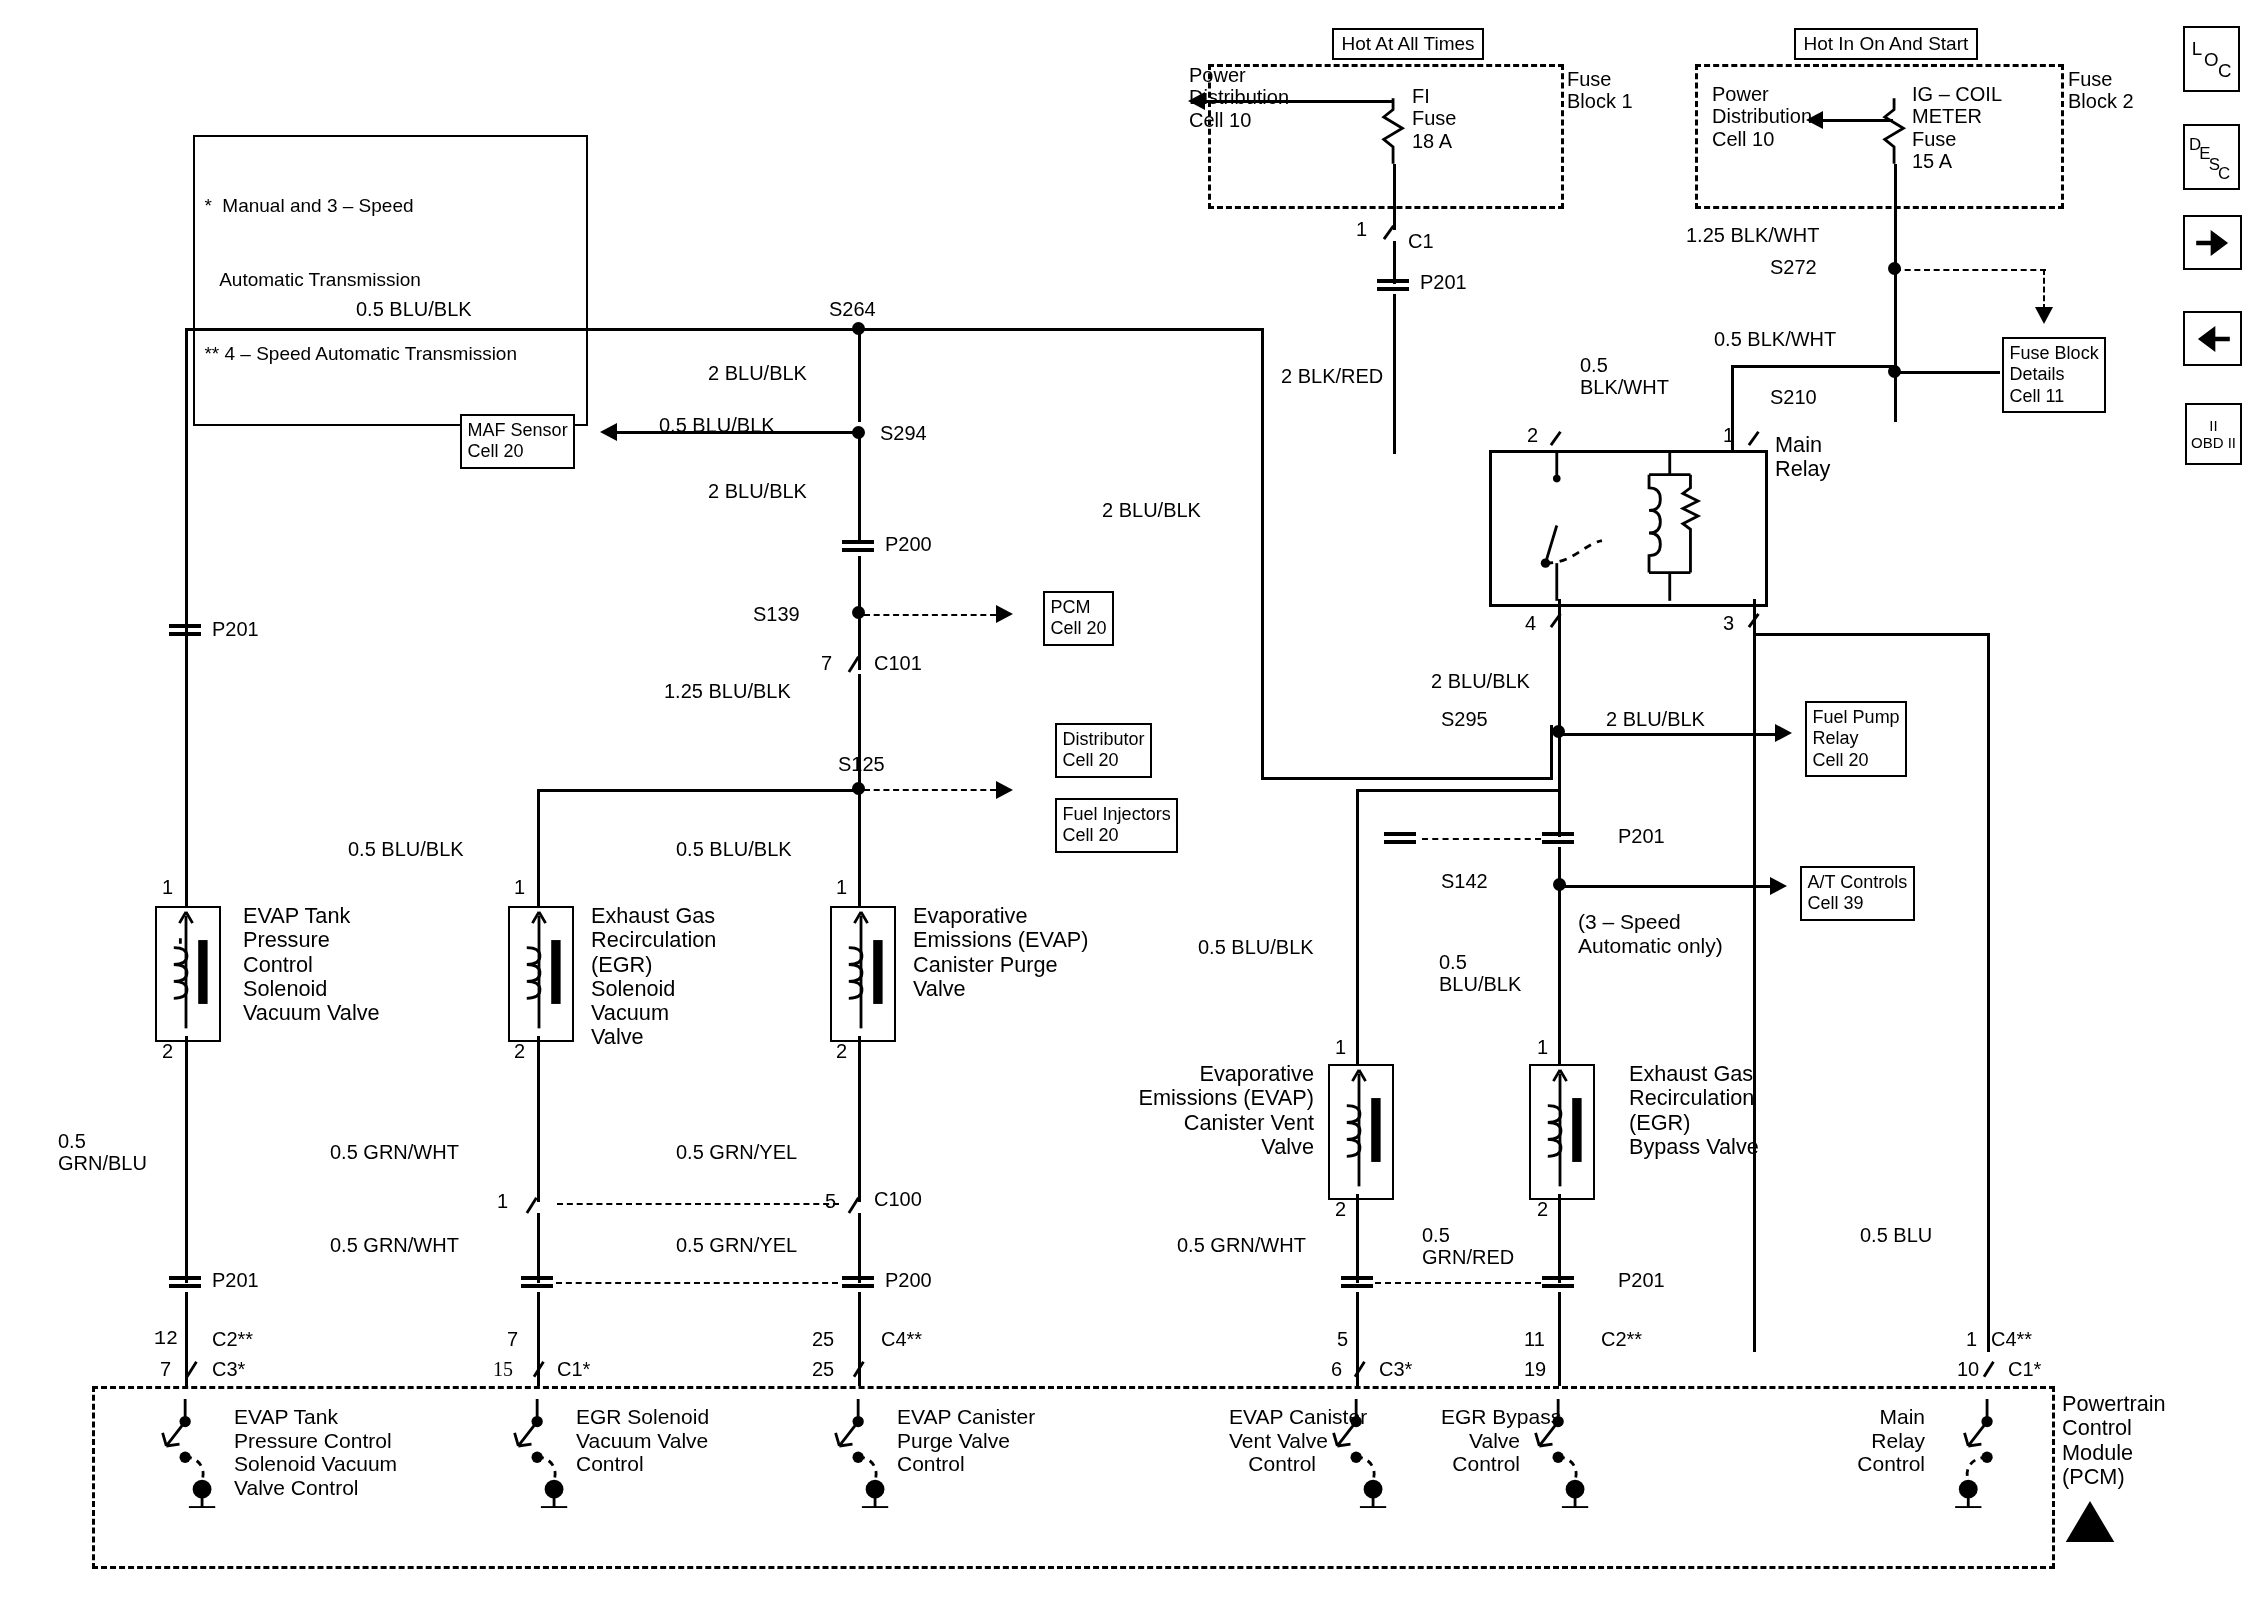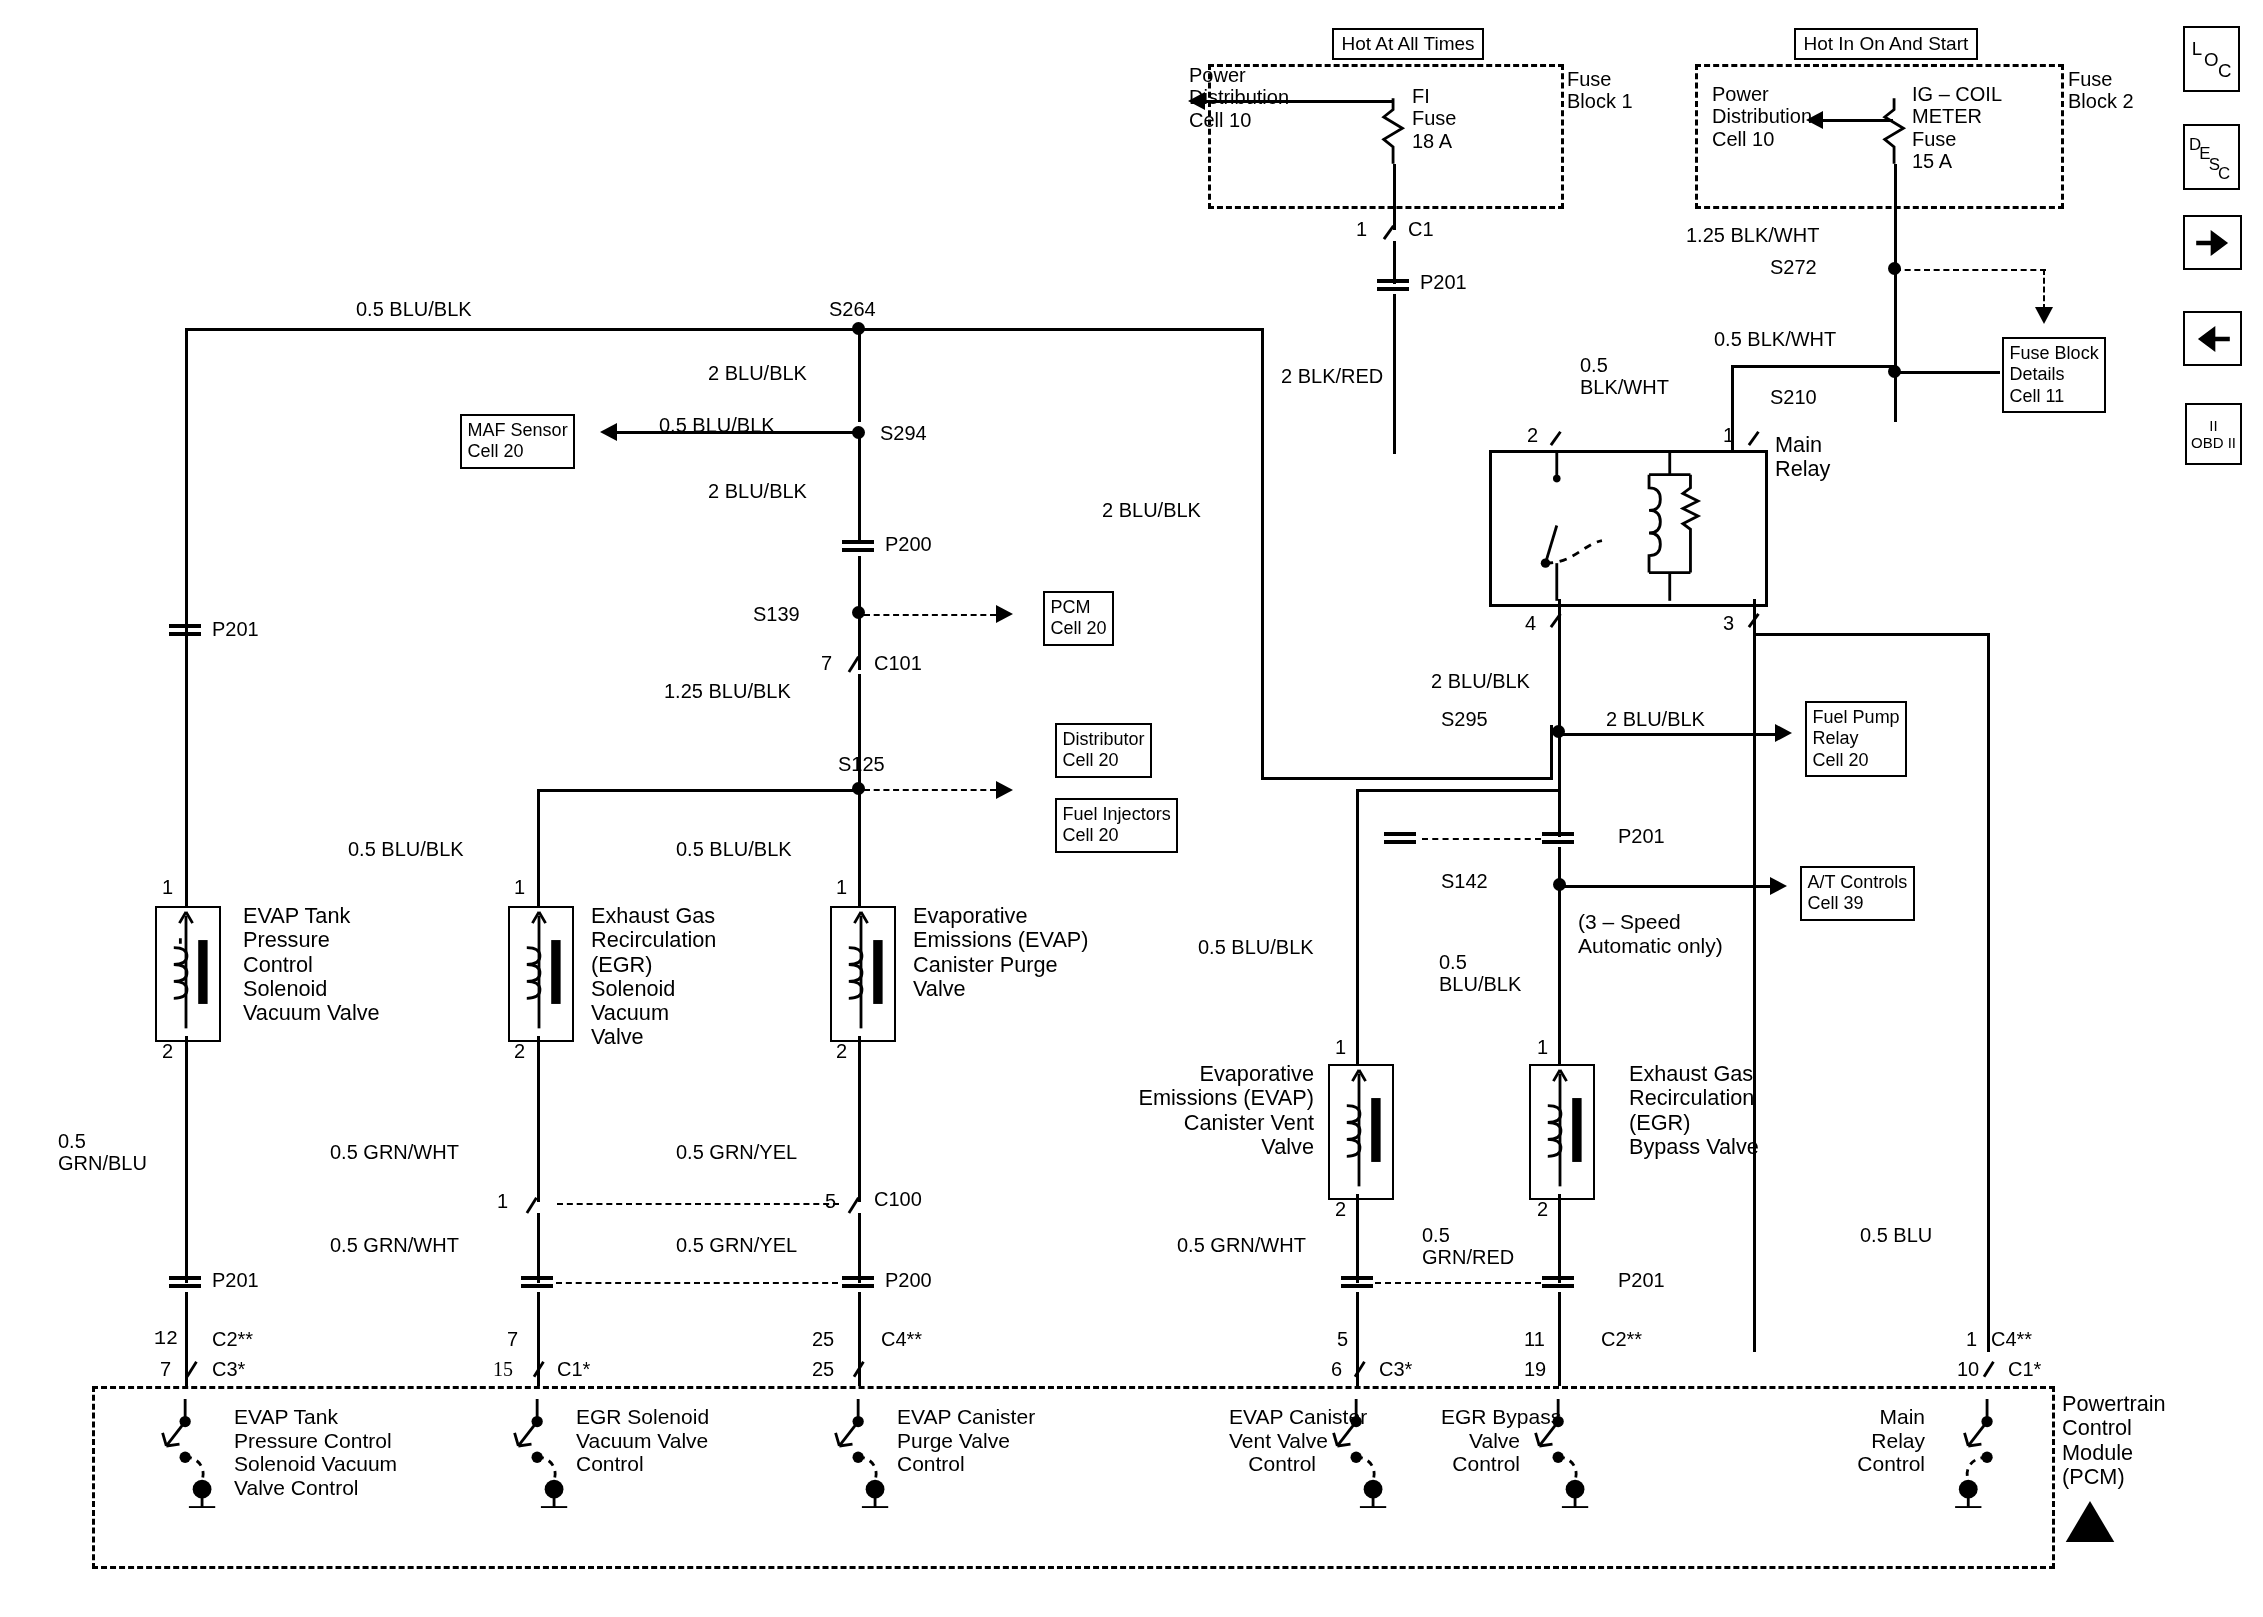--- a/index.html
+++ b/index.html
@@ -30,20 +30,25 @@
   .iconbox{position:absolute;border:2.8px solid #000;background:#fff;display:flex;align-items:center;justify-content:center;}
   .pcmbox{position:absolute;border:3.8px dashed #000;}
   .relaybox{position:absolute;border:3.8px solid #000;background:#fff;}
   svg{display:block;}
 </style>
 </head>
 <body>
 
 <div id="root">
 
+  <div class="legendbox" style="left:193px;top:135px;width:372px;">
+    <div>*  Manual and 3 – Speed</div>
+    <div>   Automatic Transmission</div>
+    <div>** 4 – Speed Automatic Transmission</div>
+  </div>
 
   <div class="titlebox" style="left:1332px;top:28px;">Hot At All Times</div>
   <div class="dashbox" style="left:1208px;top:64px;width:350px;height:139px;"></div>
   <div class="lbl" style="left:1189px;top:64px;">Power
 Distribution
 Cell 10</div>
   <div class="arrowL" style="left:1188px;top:92px;"></div>
   <div class="hline" style="left:1205px;top:100px;width:188px;"></div>
   <div class="lbl" style="left:1412px;top:85px;">FI
 Fuse
@@ -53,21 +58,21 @@
     <path d="M14 0 L14 12 L4 20 L24 32 L4 44 L14 52 L14 70" stroke="#000" stroke-width="3" fill="none"></path>
   </svg>
   <div class="lbl" style="left:1567px;top:68px;">Fuse
 Block 1</div>
 
   <div class="vline" style="left:1393px;top:164px;height:66px;"></div>
   <div class="lbl" style="left:1356px;top:218px;">1</div>
   <svg style="position:absolute;left:1382px;top:222px;" width="21" height="19" viewBox="0 0 22 20">
       <path d="M2 18 L12 4" stroke="#000" stroke-width="3" fill="none"></path>
     </svg>
-  <div class="lbl" style="left:1408px;top:218px;">C1</div>
+  <div class="lbl" style="left:1408px;top:230px;">C1</div>
   <div class="vline" style="left:1393px;top:241px;height:43px;"></div>
   <div class="pcon" style="left:1377px;top:276px;"></div>
   <div class="lbl" style="left:1420px;top:271px;">P201</div>
   <div class="vline" style="left:1393px;top:294px;height:160px;"></div>
   <div class="lbl" style="left:1281px;top:365px;">2 BLK/RED</div>
 
   <div class="titlebox" style="left:1794px;top:28px;">Hot In On And Start</div>
   <div class="dashbox" style="left:1695px;top:64px;width:363px;height:139px;"></div>
   <div class="lbl" style="left:1712px;top:83px;">Power
 Distribution

